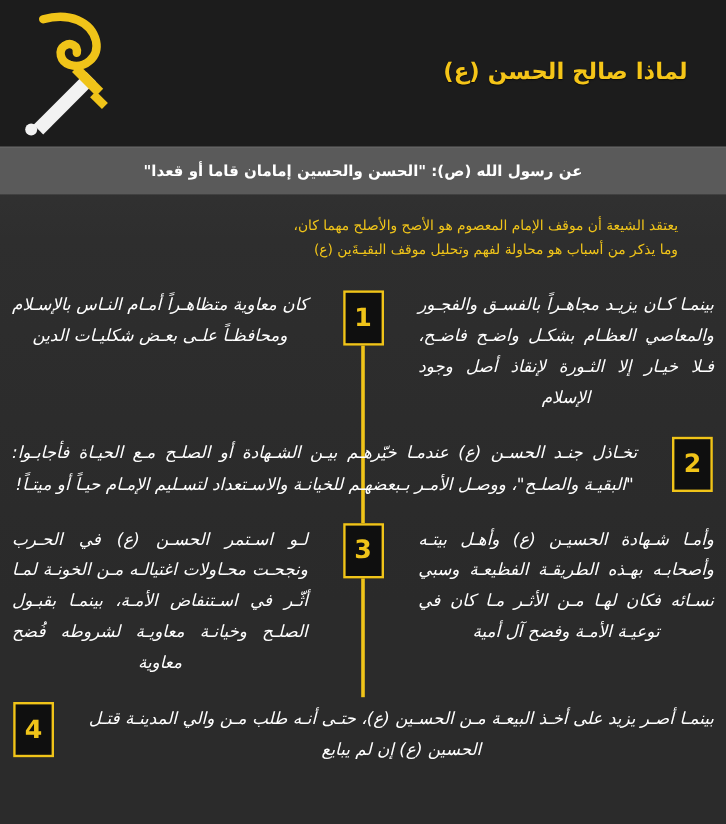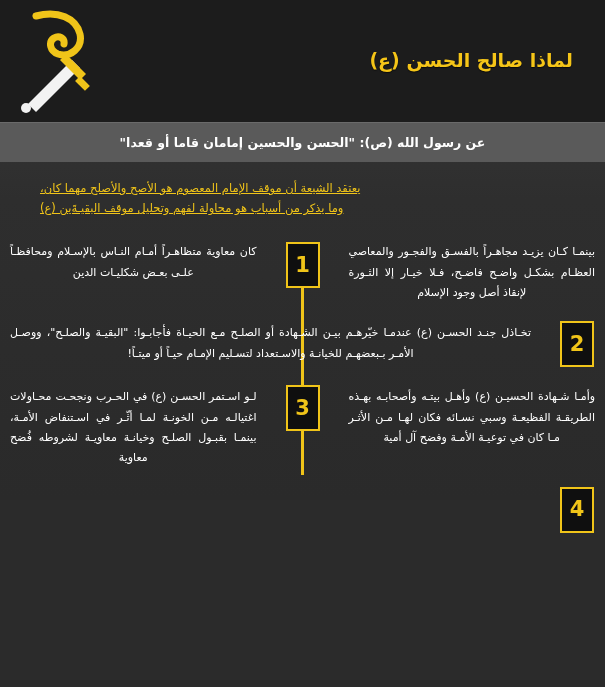--- a/index.html
+++ b/index.html
@@ -55,27 +55,26 @@
     font-size: 12.5px;
     font-weight: bold;
     padding: 12px 16px;
     letter-spacing: 0;
     direction: rtl;
     border-top: 1px solid #6a6a6a;
   }
 
   
   .intro {
-    padding: 16px 40px 14px 40px;
-    text-align: left;
+    padding: 16px 40px 14px 52px;
+    text-align: right;
     color: #f0c419;
     font-size: 11.5px;
     line-height: 1.75;
     direction: rtl;
-    text-decoration: underline;
   }
 
   
   .body {
     position: relative;
     padding: 2px 0 10px 0;
   }
   .spine {
     position: absolute;
     top: 36px;
@@ -88,27 +87,28 @@
   }
   .row {
     position: relative;
     display: flex;
     align-items: flex-start;
     z-index: 1;
     padding: 8px 0 10px 0;
   }
   .cell {
     flex: 1 1 0;
-    font-size: 11px;
+    font-size: 14px;
     line-height: 1.85;
     color: #ffffff;
     direction: rtl;
     text-align: justify;
     text-align-last: center;
     padding-top: 2px;
+    font-style: italic;
   }
   .cell.right { padding: 2px 18px 0 10px; }
   .cell.left  { padding: 2px 10px 0 18px; }
   .num-wrap {
     flex: 0 0 56px;
     display: flex;
     justify-content: center;
     align-items: flex-start;
   }
   .num {
@@ -178,19 +178,20 @@
 
     <div class="row">
       <div class="cell left">وأمـا شـهادة الحسيـن (ع) وأهـل بيتـه وأصحابـه بهـذه الطريقـة الفظيعـة وسبي نسـائه فكان لهـا مـن الأثـر مـا كان في توعيـة الأمـة وفضح آل أمية</div>
       <div class="num-wrap">
         <div class="num">3</div>
       </div>
       <div class="cell right">لـو اسـتمر الحسـن (ع) في الحـرب ونجحـت محـاولات اغتيالـه مـن الخونـة لمـا أثّـر في اسـتنفاض الأمـة، بينمـا بقبـول الصلـح وخيانـة معاويـة لشروطه فُضح معاوية</div>
     </div>
 
     <div class="row">
+      <div class="cell left">بينمـا أصـر يزيد على أخـذ البيعـة مـن الحسـين (ع)، حتـى أنـه طلب مـن والي المدينـة قتـل الحسين (ع) إن لم يبايع</div>
       <div class="num-wrap">
         <div class="num">4</div>
       </div>
     </div>
   </div>
 
 </div>
 
 </body></html>

